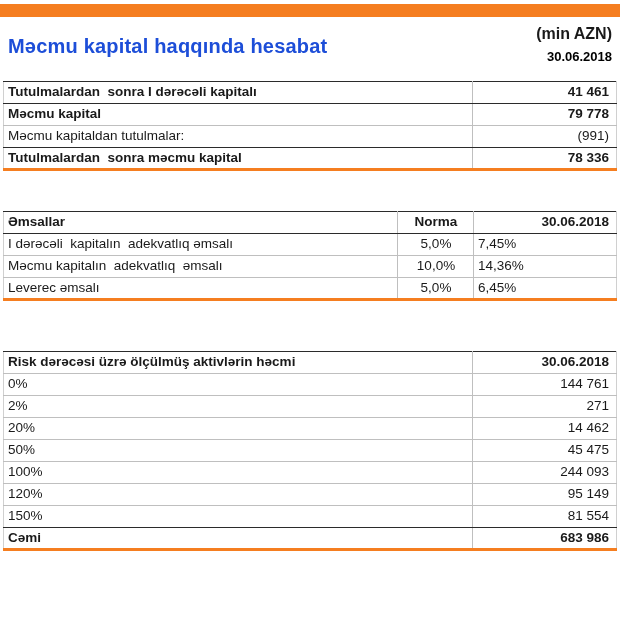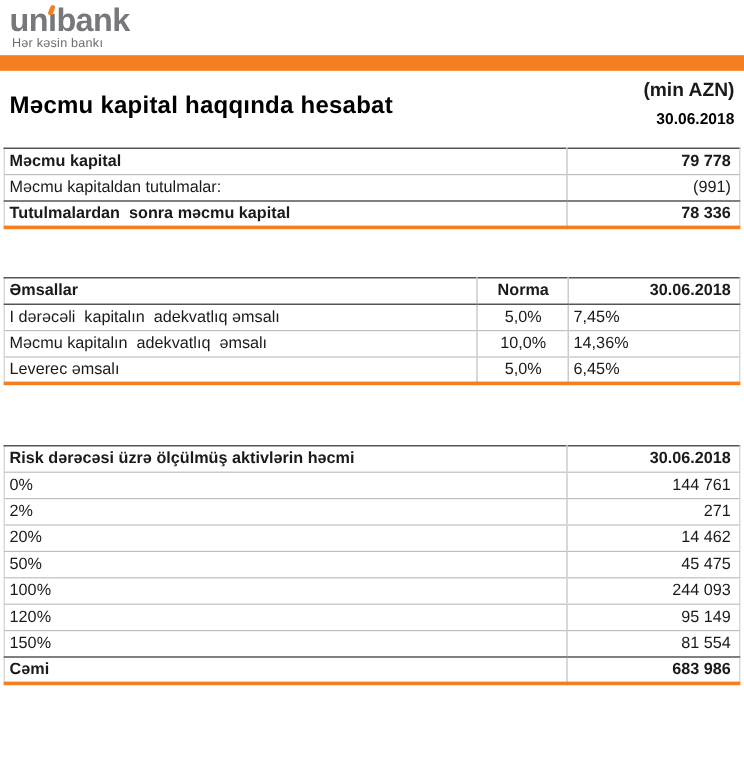--- a/index.html
+++ b/index.html
@@ -49,21 +49,21 @@
   .title-row {
     display: flex;
     justify-content: space-between;
     align-items: flex-start;
     padding: 8px 6px 0 8px;
     height: 60px;
   }
   .page-title {
     font-size: 20px;
     font-weight: bold;
-    color: #000000;
+    color: #1d4ed8;
     margin-top: 10px;
     letter-spacing: 0.2px;
   }
   .meta { text-align: right; padding-right: 2px; }
   .meta .unit-note { font-size: 16px; font-weight: bold; color: #1a1a1a; }
   .meta .report-date { font-size: 13px; font-weight: bold; margin-top: 6px; color: #000; }
 
   
   table {
     width: 614px;
@@ -105,36 +105,36 @@
   .t2 td.val { width: 143px; text-align: left; }
   .t2 td.val.hdr { text-align: right; }
 
   .t3 { margin-top: 50px; }
 </style>
 </head>
 <body>
 
 <div>
 
-  <div class="logo-area">
-    <div class="logo-word"><span>un</span><span class="logo-i"><span>ı</span><span class="accent"></span></span><span>bank</span></div>
-    <div class="tagline">Hər kəsin bankı</div>
-  </div>
   <div class="orange-bar"></div>
 
   <div class="title-row">
     <div class="page-title">Məcmu kapital haqqında hesabat</div>
     <div class="meta">
       <div class="unit-note">(min AZN)</div>
       <div class="report-date">30.06.2018</div>
     </div>
   </div>
 
   <table class="t1">
     <tbody>
+      <tr class="bd b">
+        <td>Tutulmalardan  sonra I dərəcəli kapitalı</td>
+        <td class="val">41 461</td>
+      </tr>
       <tr class="bl b">
         <td>Məcmu kapital</td>
         <td class="val">79 778</td>
       </tr>
       <tr class="bd">
         <td>Məcmu kapitaldan tutulmalar:</td>
         <td class="val">(991)</td>
       </tr>
       <tr class="b">
         <td>Tutulmalardan  sonra məcmu kapital</td>

